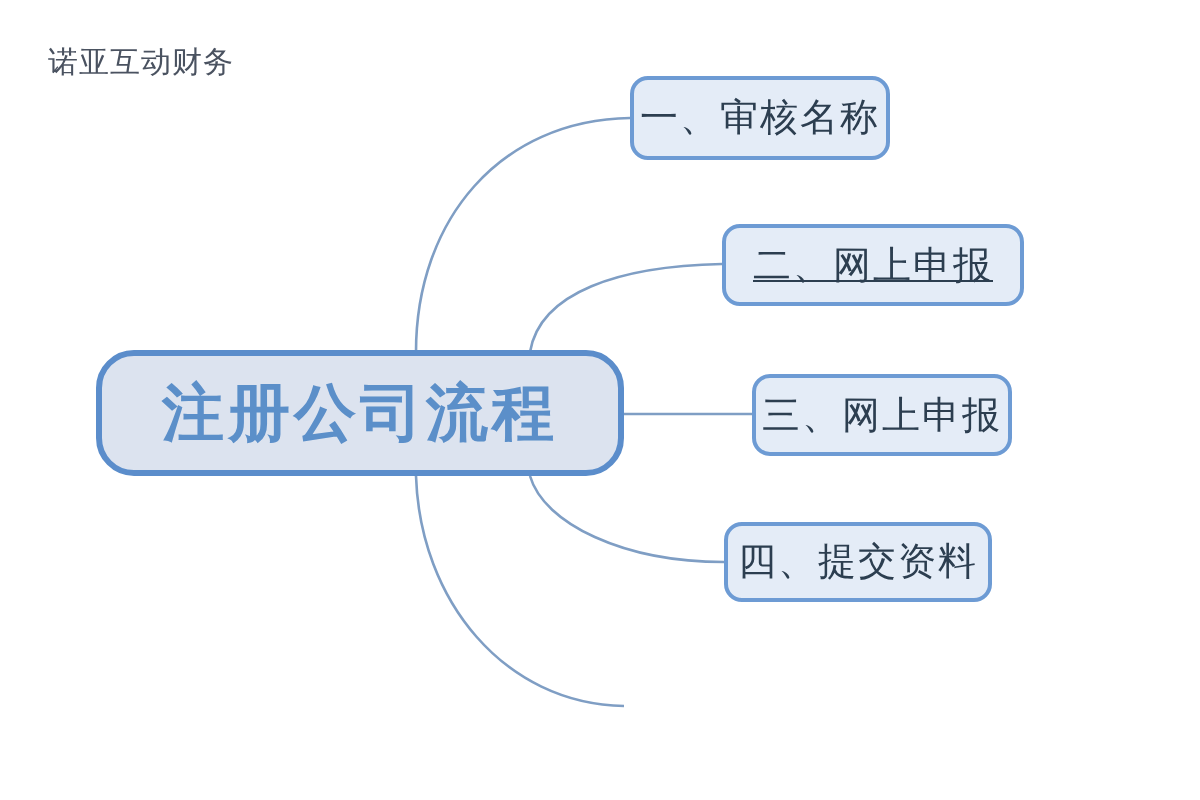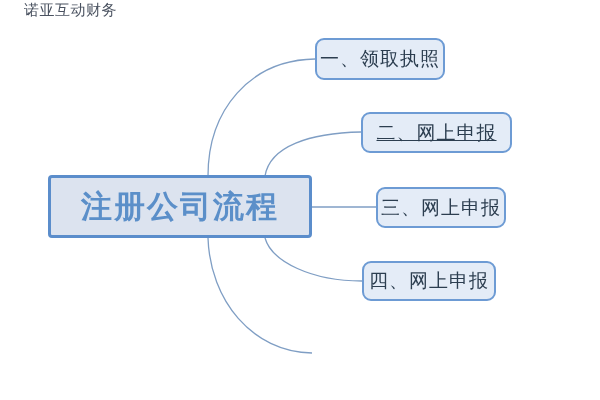--- a/index.html
+++ b/index.html
@@ -14,21 +14,21 @@
   #canvas {
     position: relative;
     width: 600px;
     height: 400px;
     background: #ffffff;
     overflow: hidden;
   }
   #watermark {
     position: absolute;
     left: 24px;
-    top: 0;
+    top: 22px;
     font-size: 15px;
     line-height: 20px;
     color: #4a5260;
     letter-spacing: 0.5px;
     white-space: nowrap;
     user-select: none;
   }
   #connector-layer {
     position: absolute;
     left: 0;
@@ -44,21 +44,21 @@
     justify-content: center;
     white-space: nowrap;
   }
   .node-central {
     left: 48px;
     top: 175px;
     width: 264px;
     height: 63px;
     background: #dce3ef;
     border: 3px solid #5b8dcb;
-    border-radius: 4px;
+    border-radius: 19px;
     color: #5b8fc9;
     font-size: 31px;
     font-weight: bold;
     letter-spacing: 2px;
   }
   .node-branch {
     background: #e4ecf7;
     border: 2px solid #6d9bd4;
     border-radius: 9px;
     color: #2c3e50;
@@ -83,22 +83,22 @@
       <path d="M 208 176 C 208 110, 250 60, 315 59"></path>
       <path d="M 265 176 C 270 146, 310 133, 361 132"></path>
       <path d="M 312 207 L 376 207"></path>
       <path d="M 265 238 C 272 262, 312 281, 362 281"></path>
       <path d="M 208 238 C 210 300, 252 352, 312 353"></path>
     </g>
   </svg>
 
   <div class="node node-central">注册公司流程</div>
 
-  <div class="node node-branch n1">一、领取执照</div>
+  <div class="node node-branch n1">一、审核名称</div>
 
   <div class="node node-branch n2">二、网上申报</div>
 
   <div class="node node-branch n3">三、网上申报</div>
 
-  <div class="node node-branch n4">四、网上申报</div>
+  <div class="node node-branch n4">四、提交资料</div>
 
 
 </div>
 
 </body></html>

